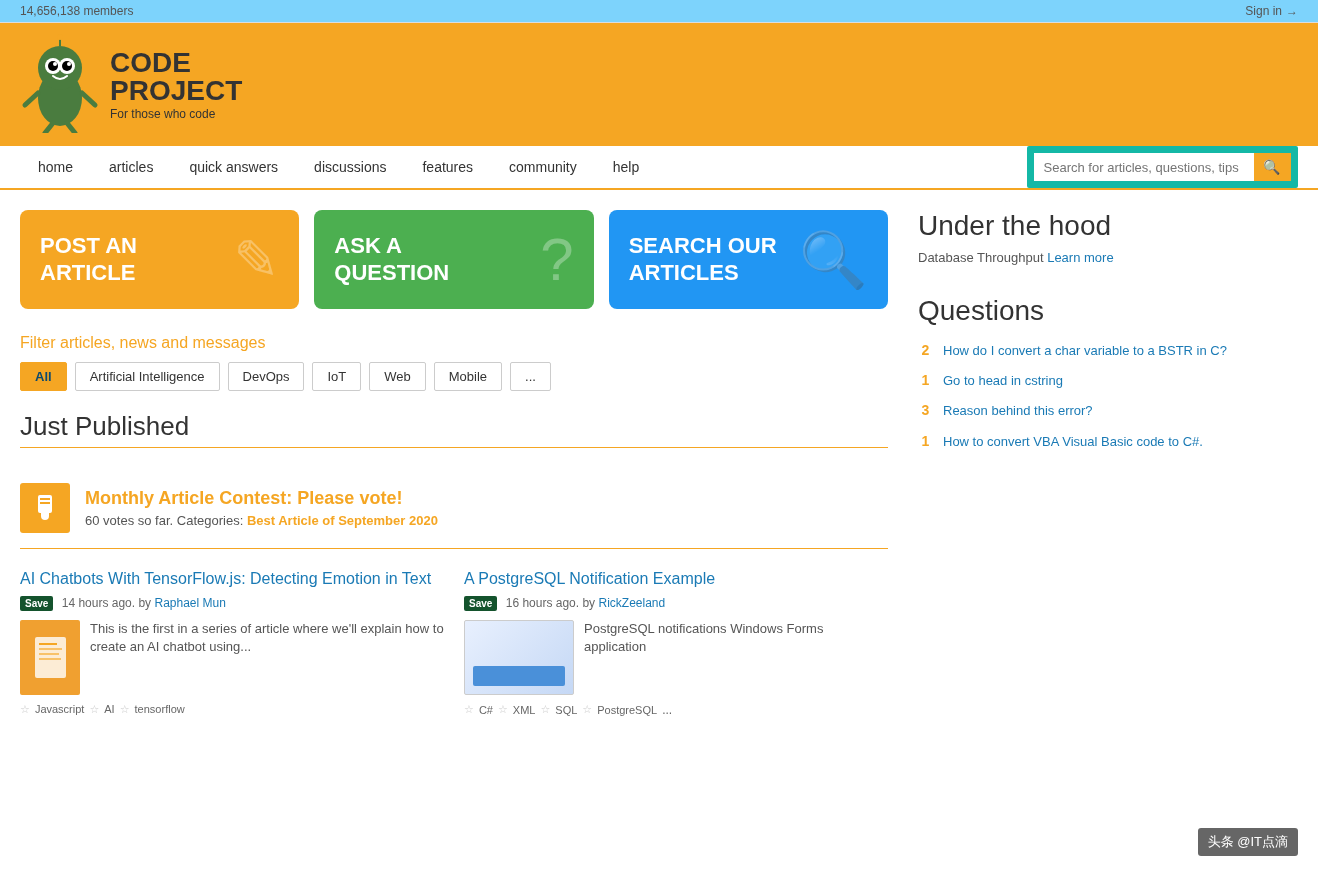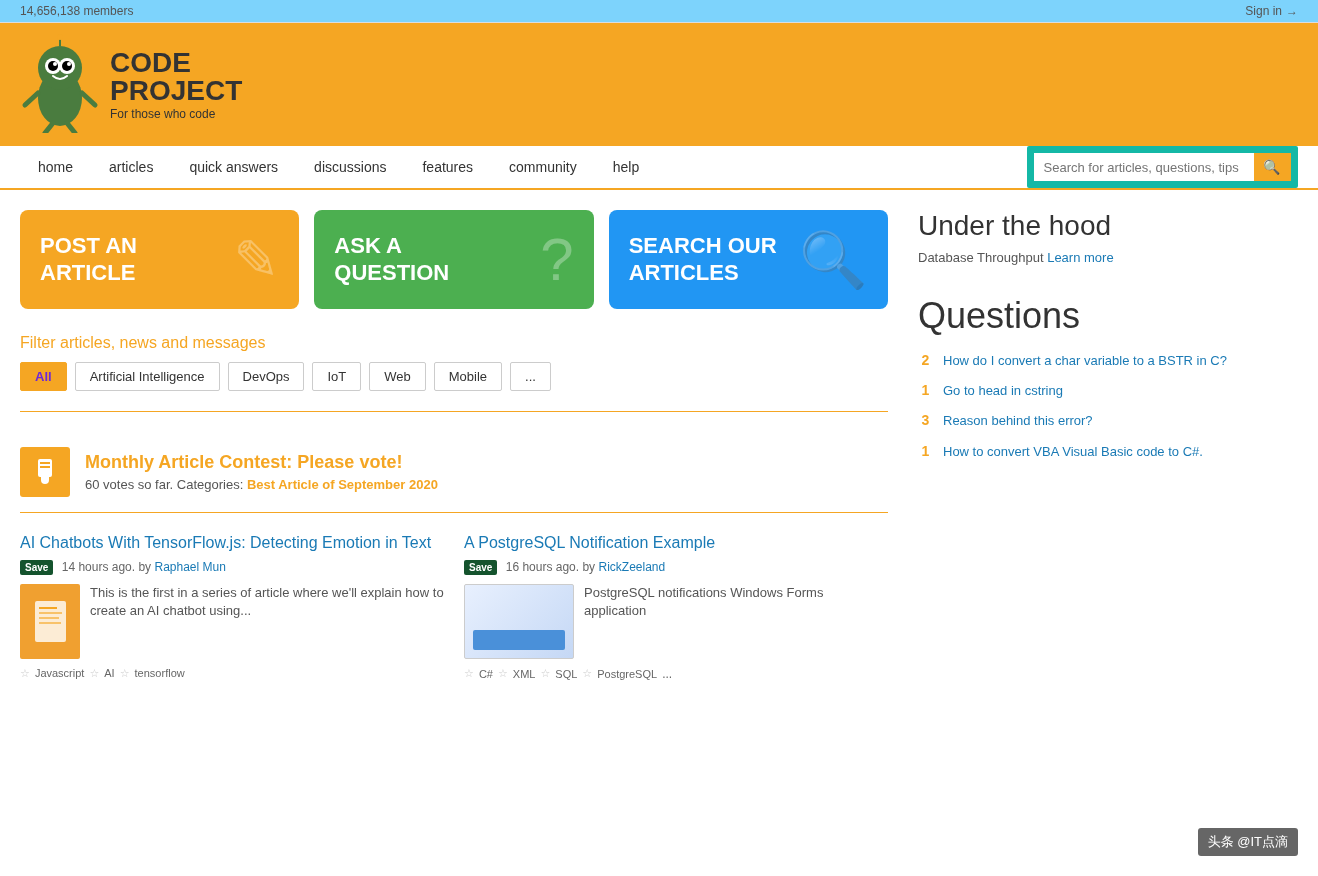--- a/index.html
+++ b/index.html
@@ -127,21 +127,21 @@
       border: 1px solid #ccc;
       border-radius: 2px;
       cursor: pointer;
       font-size: 13px;
       background: #fff;
       color: #333;
     }
     .filter-tag.active {
       background: #F5A623;
       border-color: #F5A623;
-      color: #6d28d9;
+      color: #0c4a6e;
       font-weight: bold;
     }
 
     
     #just-published-title {
       font-size: 26px;
       font-weight: 300;
       color: #333;
       margin-bottom: 5px;
     }
@@ -227,21 +227,21 @@
     .tag-item { font-size: 11px; color: #666; display: flex; align-items: center; gap: 3px; }
     .tag-star { color: #ccc; font-size: 11px; }
     .tag-more { color: #666; font-size: 12px; }
 
     
     #under-hood { margin-bottom: 30px; }
     #under-hood h2 { font-size: 28px; font-weight: 300; color: #333; margin-bottom: 8px; }
     #under-hood p { font-size: 13px; color: #555; }
     #under-hood a { color: #1a7ab5; text-decoration: none; }
 
-    #questions-section h2 { font-size: 36px; font-weight: 300; color: #333; margin-bottom: 15px; }
+    #questions-section h2 { font-size: 28px; font-weight: 300; color: #333; margin-bottom: 15px; }
     .question-item {
       display: flex;
       gap: 10px;
       align-items: flex-start;
       margin-bottom: 12px;
     }
     .question-count {
       font-size: 14px;
       font-weight: bold;
       color: #F5A623;
@@ -389,20 +389,21 @@
         <button class="filter-tag active">All</button>
         <button class="filter-tag">Artificial Intelligence</button>
         <button class="filter-tag">DevOps</button>
         <button class="filter-tag">IoT</button>
         <button class="filter-tag">Web</button>
         <button class="filter-tag">Mobile</button>
         <button class="filter-tag">...</button>
       </div>
     </div>
 
+    <h2 id="just-published-title">Just Published</h2>
     <hr id="just-published-divider">
 
     <div id="contest-banner">
       <div class="contest-icon">
         <svg width="30" height="30" viewBox="0 0 30 30">
           <rect x="8" y="2" width="14" height="18" fill="white" rx="2"></rect>
           <rect x="10" y="5" width="10" height="2" fill="#F5A623"></rect>
           <rect x="10" y="9" width="10" height="2" fill="#F5A623"></rect>
           <circle cx="15" cy="23" r="4" fill="white"></circle>
           <rect x="11" y="20" width="8" height="3" fill="white"></rect>

